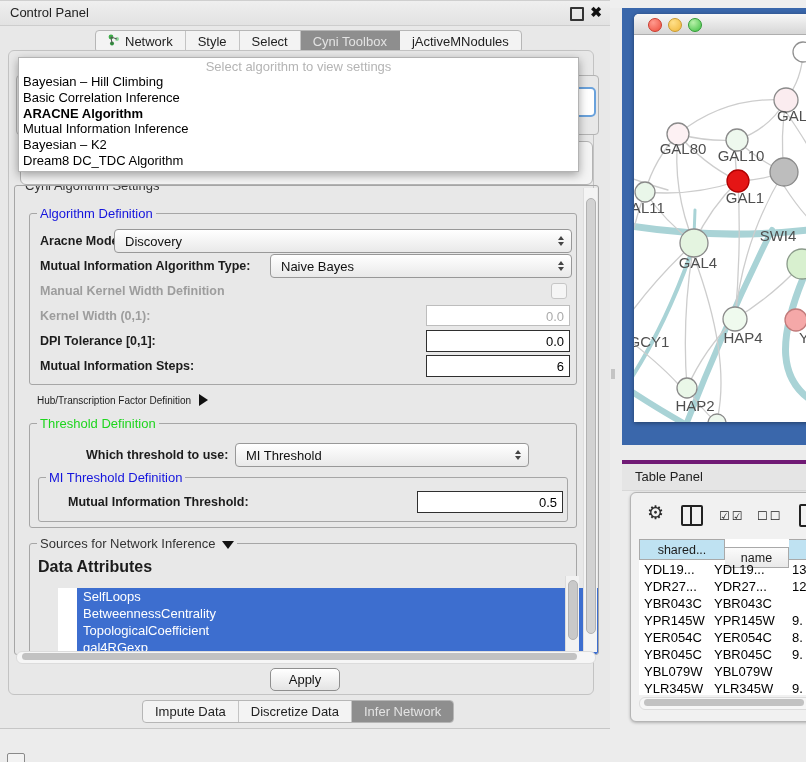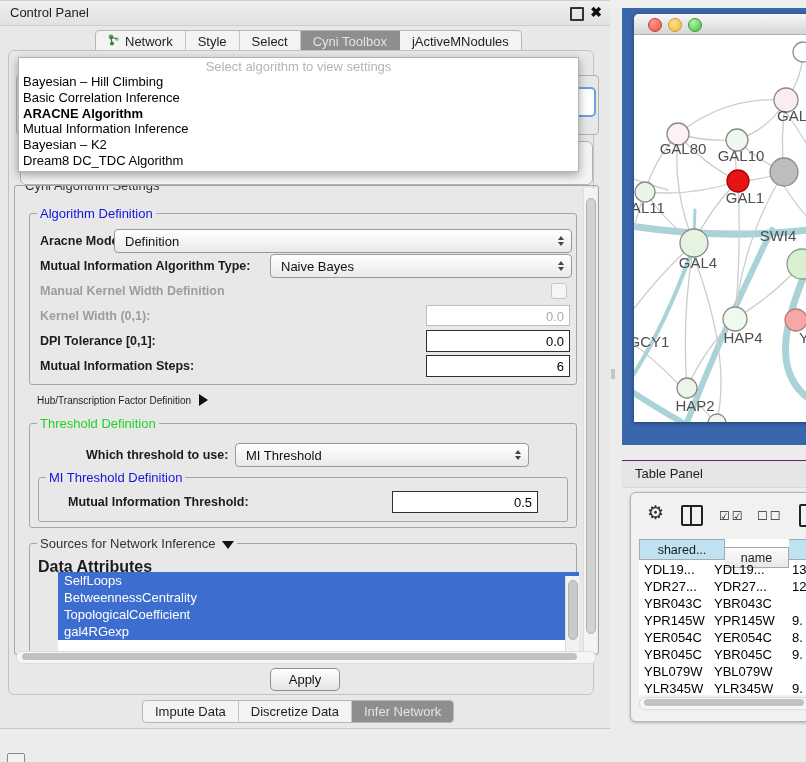--- a/index.html
+++ b/index.html
@@ -89,21 +89,21 @@
      border-radius:5px 5px 0 0;box-shadow:0 1px 4px rgba(0,0,0,.4);}
   #mac-titlebar{left:0;top:0;width:100%;height:20px;border-radius:5px 5px 0 0;
      background:linear-gradient(#f7f7f7,#d6d6d6);border-bottom:1px solid #aeaeae;}
   .light{width:12px;height:12px;border-radius:50%;top:4px;}
   .light.red{background:radial-gradient(circle at 35% 30%,#ff9a8e,#ee4e3e);border:1px solid #c93a2d;}
   .light.green{background:radial-gradient(circle at 35% 30%,#b8f1a9,#3fc043);border:1px solid #2f9a33;}
   #net-canvas{left:0;top:20px;}
 
   
   #table-bar{left:622px;top:460px;width:184px;height:26px;background:#e5e5e5;
-     border-top:1px solid #701a75;border-bottom:1px solid #d8d8d8;}
+     border-top:4px solid #701a75;border-bottom:1px solid #d8d8d8;}
   #table-window{left:630px;top:492px;width:190px;height:228px;background:#f1f1f1;
      border:1px solid #b5b5b5;border-radius:6px;box-shadow:0 1px 3px rgba(0,0,0,.25);}
   .tool-ic{color:#2c2c2c;}
   .box-ic{border:2px solid #222;border-radius:2px;background:transparent;}
   .hdr-cell{box-sizing:border-box;border:1px solid #a9a9a9;border-left:none;font-size:12.5px;
      text-align:center;padding-top:3px;background:linear-gradient(#fbfbfb,#e9e9e9);overflow:hidden;}
   .hdr-cell.first{border-left:1px solid #a9a9a9;}
   .hdr-cell.hl{background:#bfe2f2;}
   .trow{position:absolute;left:0;width:100%;height:17px;font-size:13px;color:#000;}
   .trow span{position:absolute;white-space:nowrap;}
@@ -157,21 +157,21 @@
     <div class="abs frag-box" style="left:20px;top:140px;width:571px;height:42px;background:#f4f4f4;border-radius:6px;"></div>
 
     <div class="abs groupbox" style="left:14px;top:184px;width:583px;height:468px;overflow:hidden;">
       <span class="gtitle">Cyni Algorithm Settings</span>
 
       <div class="abs groupbox" style="left:14px;top:27px;width:546px;height:170px;">
         <span class="gtitle blue">Algorithm Definition</span>
 
         <div class="abs lbl" style="left:10px;top:20px;">Aracne Mode:</div>
         <div class="abs combo" style="left:84px;top:15px;width:456px;">
-          <span class="cval">Definition</span>
+          <span class="cval">Discovery</span>
           <span class="arrows">
               <i class="up"></i>
               <i class="dn"></i>
             </span>
         </div>
 
         <div class="abs lbl" style="left:10px;top:45px;">Mutual Information Algorithm Type:</div>
         <div class="abs combo" style="left:240px;top:40px;width:300px;">
           <span class="cval">Naive Bayes</span>
           <span class="arrows">
@@ -206,32 +206,32 @@
           <span class="cval">MI Threshold</span>
           <span class="arrows">
               <i class="up"></i>
               <i class="dn"></i>
             </span>
         </div>
 
         <div class="abs groupbox" style="left:8px;top:53px;width:528px;height:43px;">
           <span class="gtitle blue">MI Threshold Definition</span>
           <div class="abs lbl" style="left:10px;top:17px;margin-left:19px;">Mutual Information Threshold:</div>
-          <div class="abs field en" style="left:353px;top:13px;width:146px;height:22px;">0.5</div>
+          <div class="abs field en" style="left:378px;top:13px;width:146px;height:22px;">0.5</div>
         </div>
       </div>
 
       <div class="abs groupbox" style="left:14px;top:357px;width:546px;height:130px;">
         <span class="gtitle" style="display:flex;align-items:center;">
           <span>Sources for Network Inference</span>
           <span class="tri-down"></span>
         </span>
         <div class="abs lbl" style="left:8px;top:14px;font-size:16px;">Data Attributes</div>
 
-        <div class="abs" id="attr-list" style="left:28px;top:28px;width:521px;height:90px;">
+        <div class="abs" id="attr-list" style="left:28px;top:44px;width:521px;height:90px;padding-left:19px;">
             <div class="attr-item">SelfLoops</div>
             <div class="attr-item">BetweennessCentrality</div>
             <div class="attr-item">TopologicalCoefficient</div>
             <div class="attr-item">gal4RGexp</div>
           </div>
         <div class="abs list-vscroll" style="left:535px;top:32px;width:13px;height:90px;">
           <div class="thumb-v abs" style="left:2px;top:4px;width:8px;height:58px;"></div>
         </div>
       </div>
 

